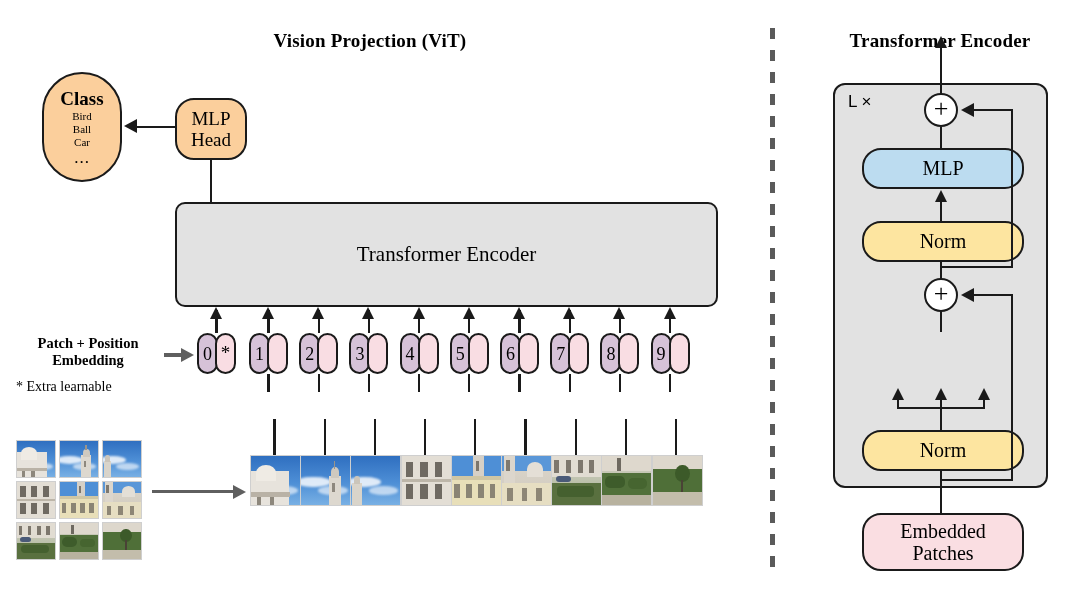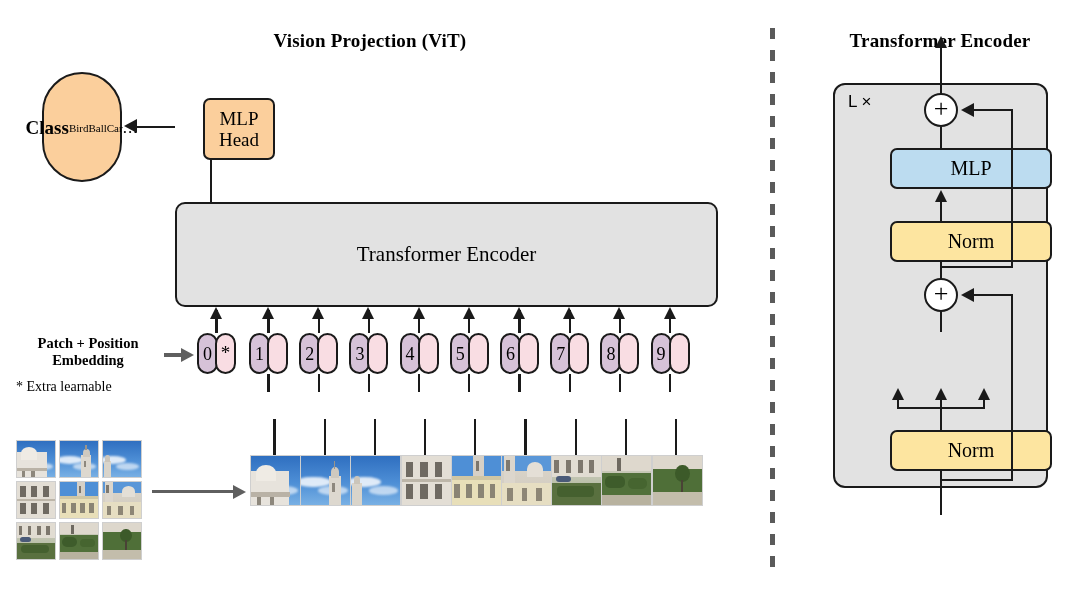--- a/index.html
+++ b/index.html
@@ -23,26 +23,26 @@
 
   
   .box{
     box-sizing:border-box;
     border:2.2px solid #1a1a1a;
     display:flex;align-items:center;justify-content:center;
     text-align:center;line-height:1.12;
     font-family:"Liberation Serif", serif;
     background:#fff;
   }
-  .r6{border-radius:7px;margin-left:28px;}
+  .r6{border-radius:19px;}
   .r10{border-radius:10px;}
 
   .class-box{
     border-radius:60px;
-    flex-direction:row;
+    flex-direction:column;
     padding-top:2px;
   }
   .class-box .hd{font-weight:bold;font-size:19px;line-height:1.15;}
   .class-box .li{font-size:11px;line-height:1.18;}
   .class-box .dots{font-size:17px;line-height:1.1;letter-spacing:1px;}
 
   
   .lbl-bold{
     font-weight:bold;font-size:14.5px;line-height:1.16;text-align:center;
   }
@@ -440,20 +440,24 @@
 
   <div class="plus" style="left:924px;top:278px;">
     <span>+</span>
   </div>
 
 
   <div class="abs box r6" style="left:862px;top:430px;width:162px;height:41px;background:#fde5a0;font-size:20px;">
     <span>Norm</span>
   </div>
 
+  <div class="abs box r6" style="left:862px;top:513px;width:162px;height:58px;background:#fadee2;font-size:20px;flex-direction:column;">
+    <div>Embedded</div>
+    <div>Patches</div>
+  </div>
 
   <div id="rightWires">
       <div class="vline" style="left:939.8px;top:127px;height:22px;"></div>
       <div class="vline" style="left:939.8px;top:199px;height:22px;"></div>
       <div class="arrow-up" style="left:934.5px;top:190px;"></div>
       <div class="vline" style="left:939.8px;top:262px;height:18px;"></div>
       <div class="hline" style="left:939.8px;top:266px;width:73px;"></div>
       <div class="vline" style="left:1010.8px;top:110px;height:158px;"></div>
       <div class="hline" style="left:969px;top:108.8px;width:44px;"></div>
       <div class="arrow-left" style="left:961px;top:103px;"></div>

